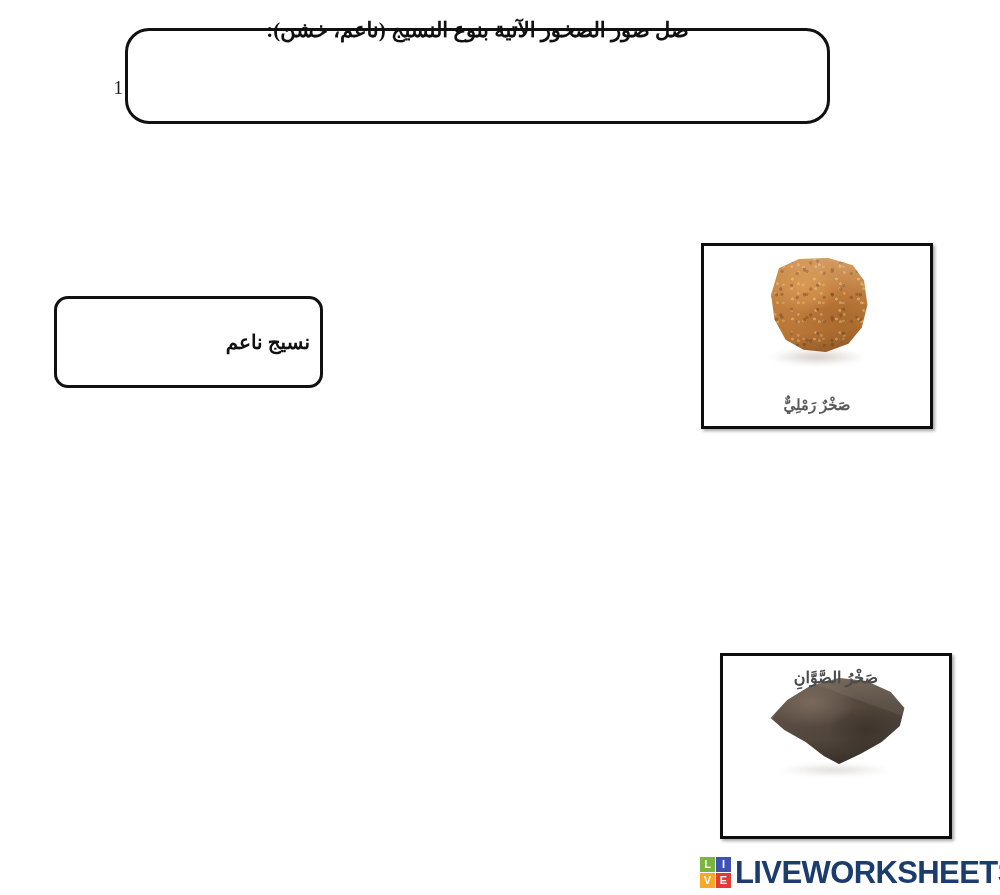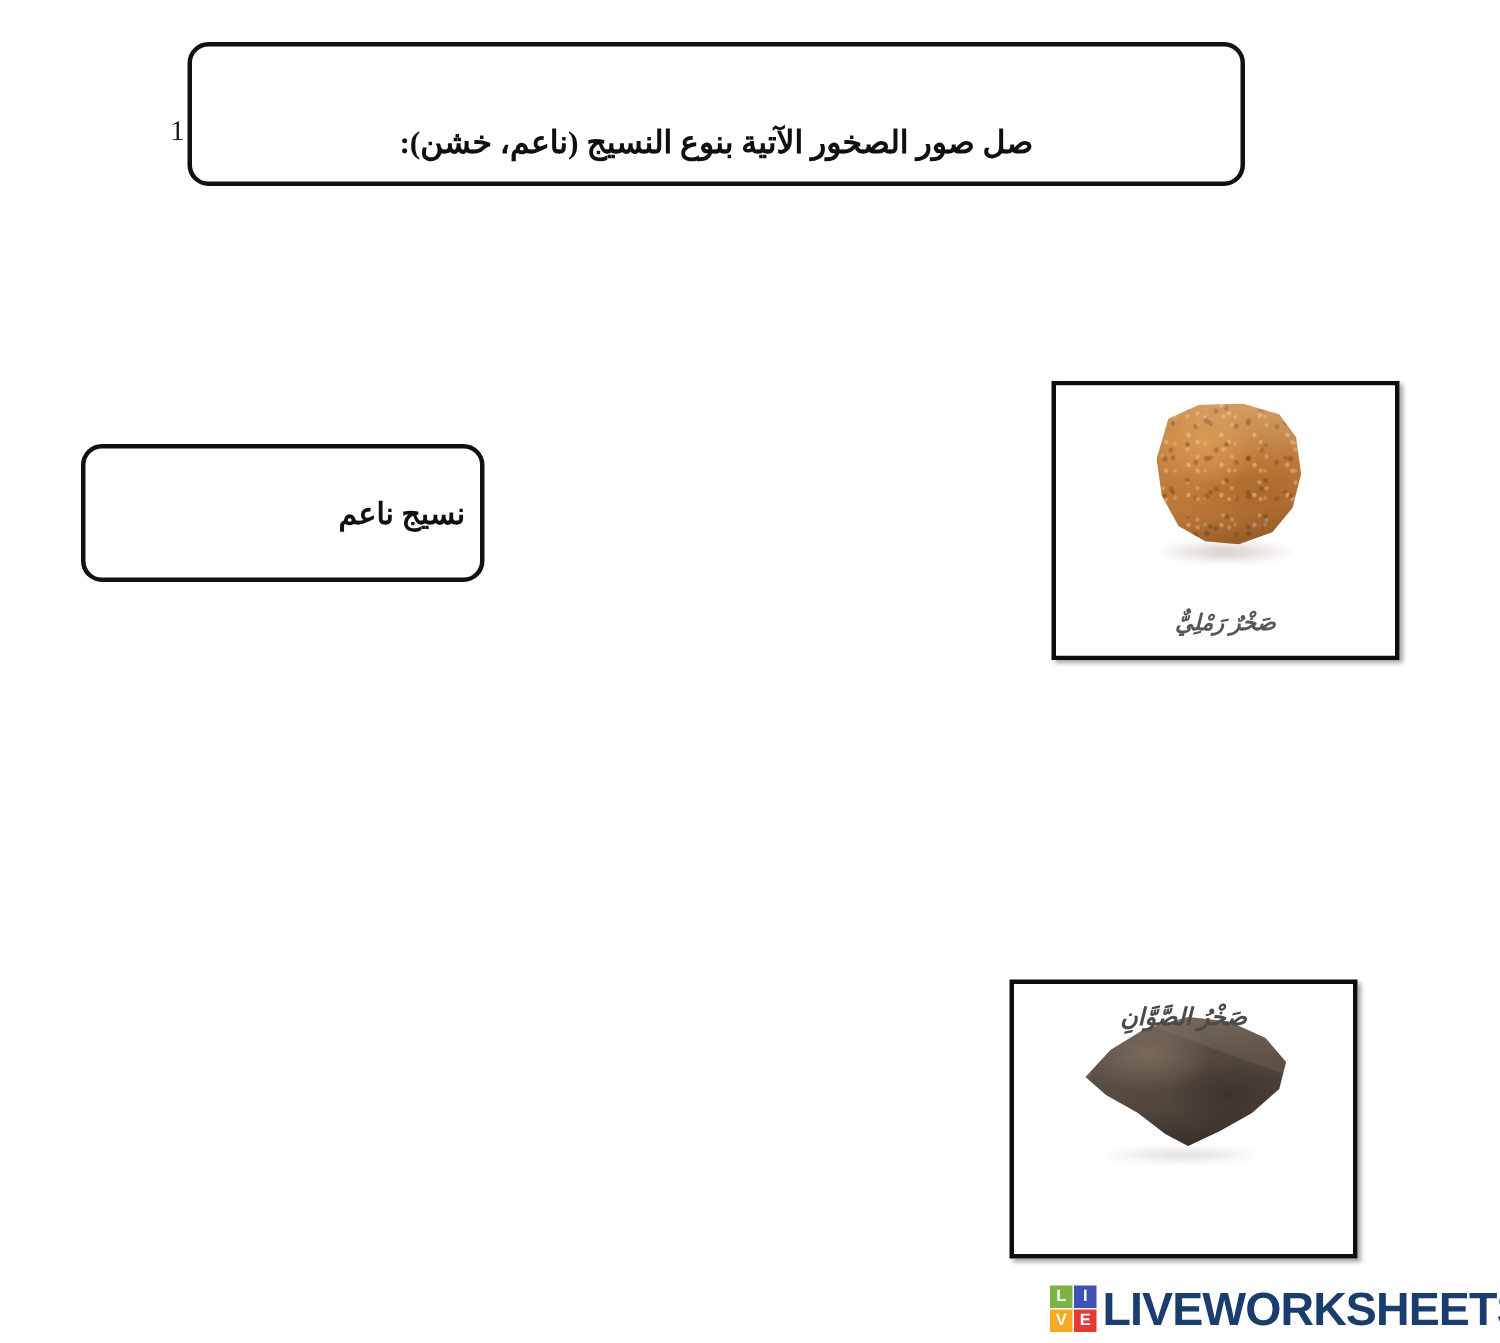--- a/index.html
+++ b/index.html
@@ -34,25 +34,25 @@
     color: #1c1c1c;
     line-height: 1;
   }
   .instruction-box {
     position: absolute;
     left: 21px;
     top: 0;
     width: 705px;
     height: 96px;
     border: 3px solid #111111;
-    border-radius: 14px;
+    border-radius: 24px;
     background: #ffffff;
     box-sizing: border-box;
     display: flex;
-    align-items: flex-end;
+    align-items: flex-start;
     justify-content: center;
   }
   .instruction-text {
     font-family: "Liberation Serif", "DejaVu Serif", serif;
     font-size: 21px;
     font-weight: bold;
     color: #101010;
     direction: rtl;
     text-align: center;
     padding: 0 18px;
@@ -100,22 +100,22 @@
   
   .picture-card {
     position: absolute;
     width: 232px;
     height: 186px;
     border: 3px solid #0d0d0d;
     background: #ffffff;
     box-sizing: border-box;
     box-shadow: 2px 2px 3px rgba(0,0,0,0.35);
   }
-  .picture-card.row1 { left: 701px; top: 254px; font-style: italic; }
-  .picture-card.row2 { left: 673px; top: 653px; font-style: italic; }
+  .picture-card.row1 { left: 701px; top: 243px; }
+  .picture-card.row2 { left: 720px; top: 653px; }
 
   .card-inner {
     position: relative;
     width: 100%;
     height: 100%;
     background: #ffffff;
     overflow: hidden;
   }
 
   .rock-stage {

